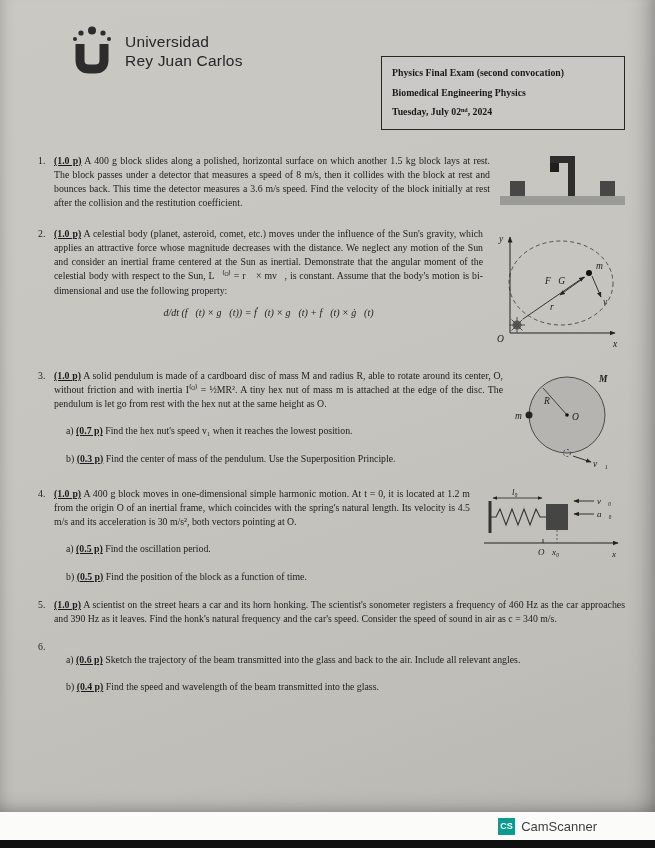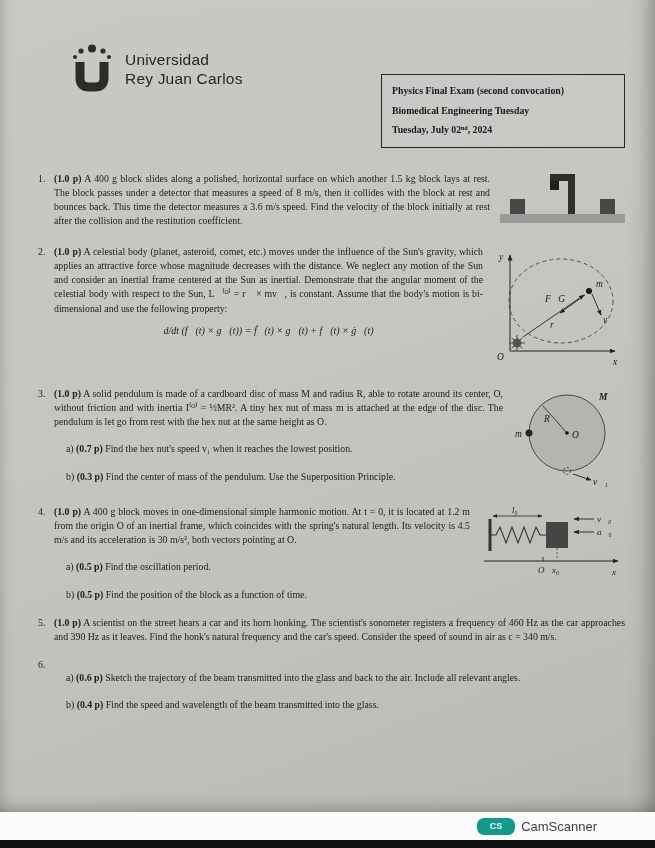--- a/index.html
+++ b/index.html
@@ -5,42 +5,42 @@
   html,body{margin:0;padding:0;background:#6e6e6c;}
   .scan{position:relative;width:655px;height:848px;background:#f2f2ef;overflow:hidden;
         font-family:"Liberation Serif",serif;color:#1c1c1c;}
   .paper{position:absolute;left:0;top:0;right:0;height:812px;
          background:linear-gradient(160deg,#cac8c3 0%,#c7c5c0 45%,#c0beb9 80%,#b9b7b2 100%);
          box-shadow:inset -18px 0 22px -14px rgba(0,0,0,.32),
                     inset 12px 0 16px -12px rgba(0,0,0,.18),
                     inset 0 -14px 18px -12px rgba(0,0,0,.25),
                     inset 0 12px 14px -12px rgba(255,255,255,.28);}
   
-  .header{display:flex;align-items:flex-start;padding:42px 30px 0 70px;}
+  .header{display:flex;align-items:flex-start;padding:24px 30px 0 70px;}
   .logo-wrap{display:flex;align-items:flex-start;}
   .uni-name{margin-left:11px;margin-top:9px;font-family:"Liberation Sans",sans-serif;
             font-size:15.5px;line-height:1.22;color:#262626;letter-spacing:.2px;}
   .exam-box{margin-left:auto;width:222px;border:1.3px solid #262626;padding:6px 10px 7px 10px;
             background:rgba(255,255,255,.05);margin-top:32px;}
   .exam-box div{font-weight:bold;font-size:9.8px;line-height:2.0;color:#191919;}
   
   .questions{padding:24px 30px 0 38px;}
   .question{display:flex;margin-bottom:14px;}
   .q-num{flex:none;width:16px;font-size:9.8px;line-height:1.45;}
   .q-content{flex:1;min-width:0;}
   .q-text{margin:0;font-size:9.8px;line-height:1.45;text-align:justify;}
-  .pts{font-weight:bold;}
+  .pts{font-weight:bold;text-decoration:underline;}
   .q-part{margin:13px 0 0 12px;font-size:9.8px;line-height:1.45;text-align:justify;}
   .q-fig{flex:none;margin-left:10px;}
   .equation{margin-top:9px;text-align:center;font-style:italic;font-size:10px;}
   .q-fig text{font-family:"Liberation Serif",serif;font-style:italic;fill:#1b1b1b;}
   
   .footer-strip{position:absolute;left:0;right:0;bottom:8px;height:28px;background:#fbfbfa;
                 display:flex;align-items:center;justify-content:flex-end;padding-right:58px;box-sizing:border-box;}
-  .cs-badge{width:38px;height:17px;border-radius:7px;background:#0b9c8f;color:#fff;
+  .cs-badge{width:17px;height:17px;border-radius:0;background:#0b9c8f;color:#fff;
             font-family:"Liberation Sans",sans-serif;font-weight:bold;font-size:9px;
             display:flex;align-items:center;justify-content:center;}
   .cs-word{margin-left:6px;font-family:"Liberation Sans",sans-serif;font-size:13px;color:#404040;}
   .black-bar{position:absolute;left:0;right:0;bottom:0;height:8px;background:#101010;}
 </style>
 </head>
 <body>
 
 <div class="scan">
   <div class="paper">
@@ -57,21 +57,21 @@
           </g>
           <path d="M10 20 V36 Q10 45 19 45 H25 Q34 45 34 36 V20" fill="none" stroke="#2c2c2c" stroke-width="9"></path>
         </svg>
         <div class="uni-name">
           <div>Universidad</div>
           <div>Rey Juan Carlos</div>
         </div>
       </div>
       <div class="exam-box">
         <div>Physics Final Exam (second convocation)</div>
-        <div>Biomedical Engineering Tuesday</div>
+        <div>Biomedical Engineering Physics</div>
         <div>Tuesday, July 02ⁿᵈ, 2024</div>
       </div>
     </div>
 
     <div class="questions">
 
       <div class="question">
         <div class="q-num">1.</div>
         <div class="q-content">
           <p class="q-text"><b class="pts">(1.0 p)</b> <span>A 400 g block slides along a polished, horizontal surface on which another 1.5 kg block lays at rest. The block passes under a detector that measures a speed of 8 m/s, then it collides with the block at rest and bounces back. This time the detector measures a 3.6 m/s speed. Find the velocity of the block initially at rest after the collision and the restitution coefficient.</span></p>

